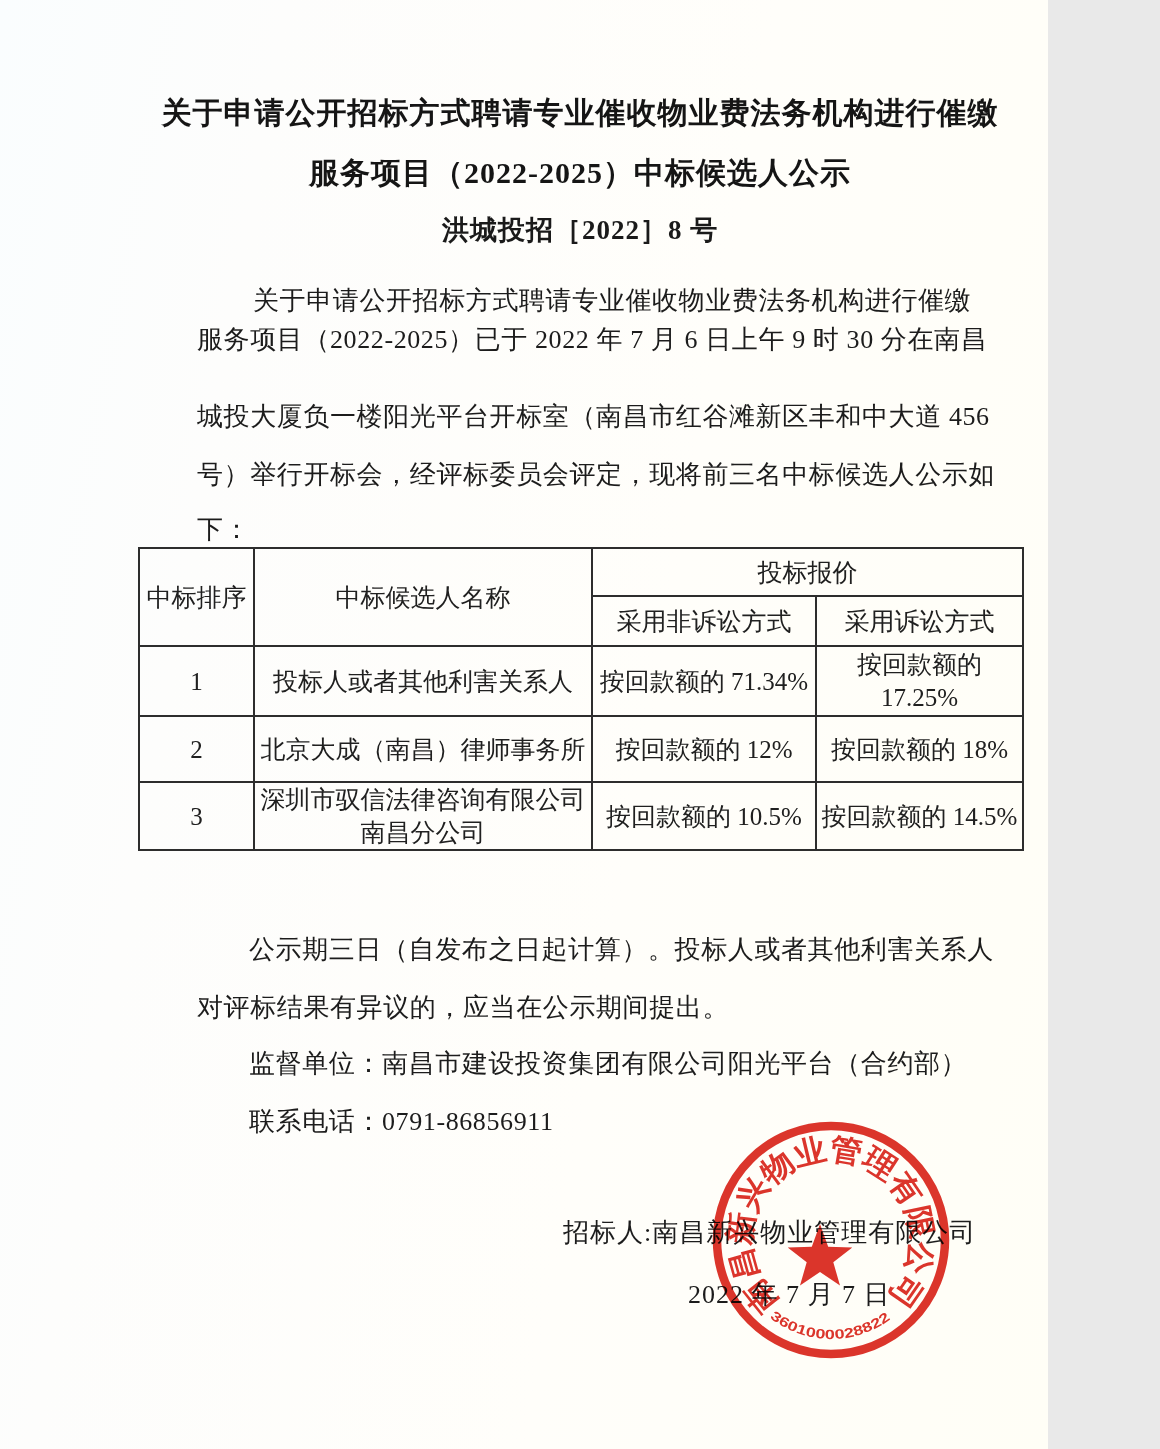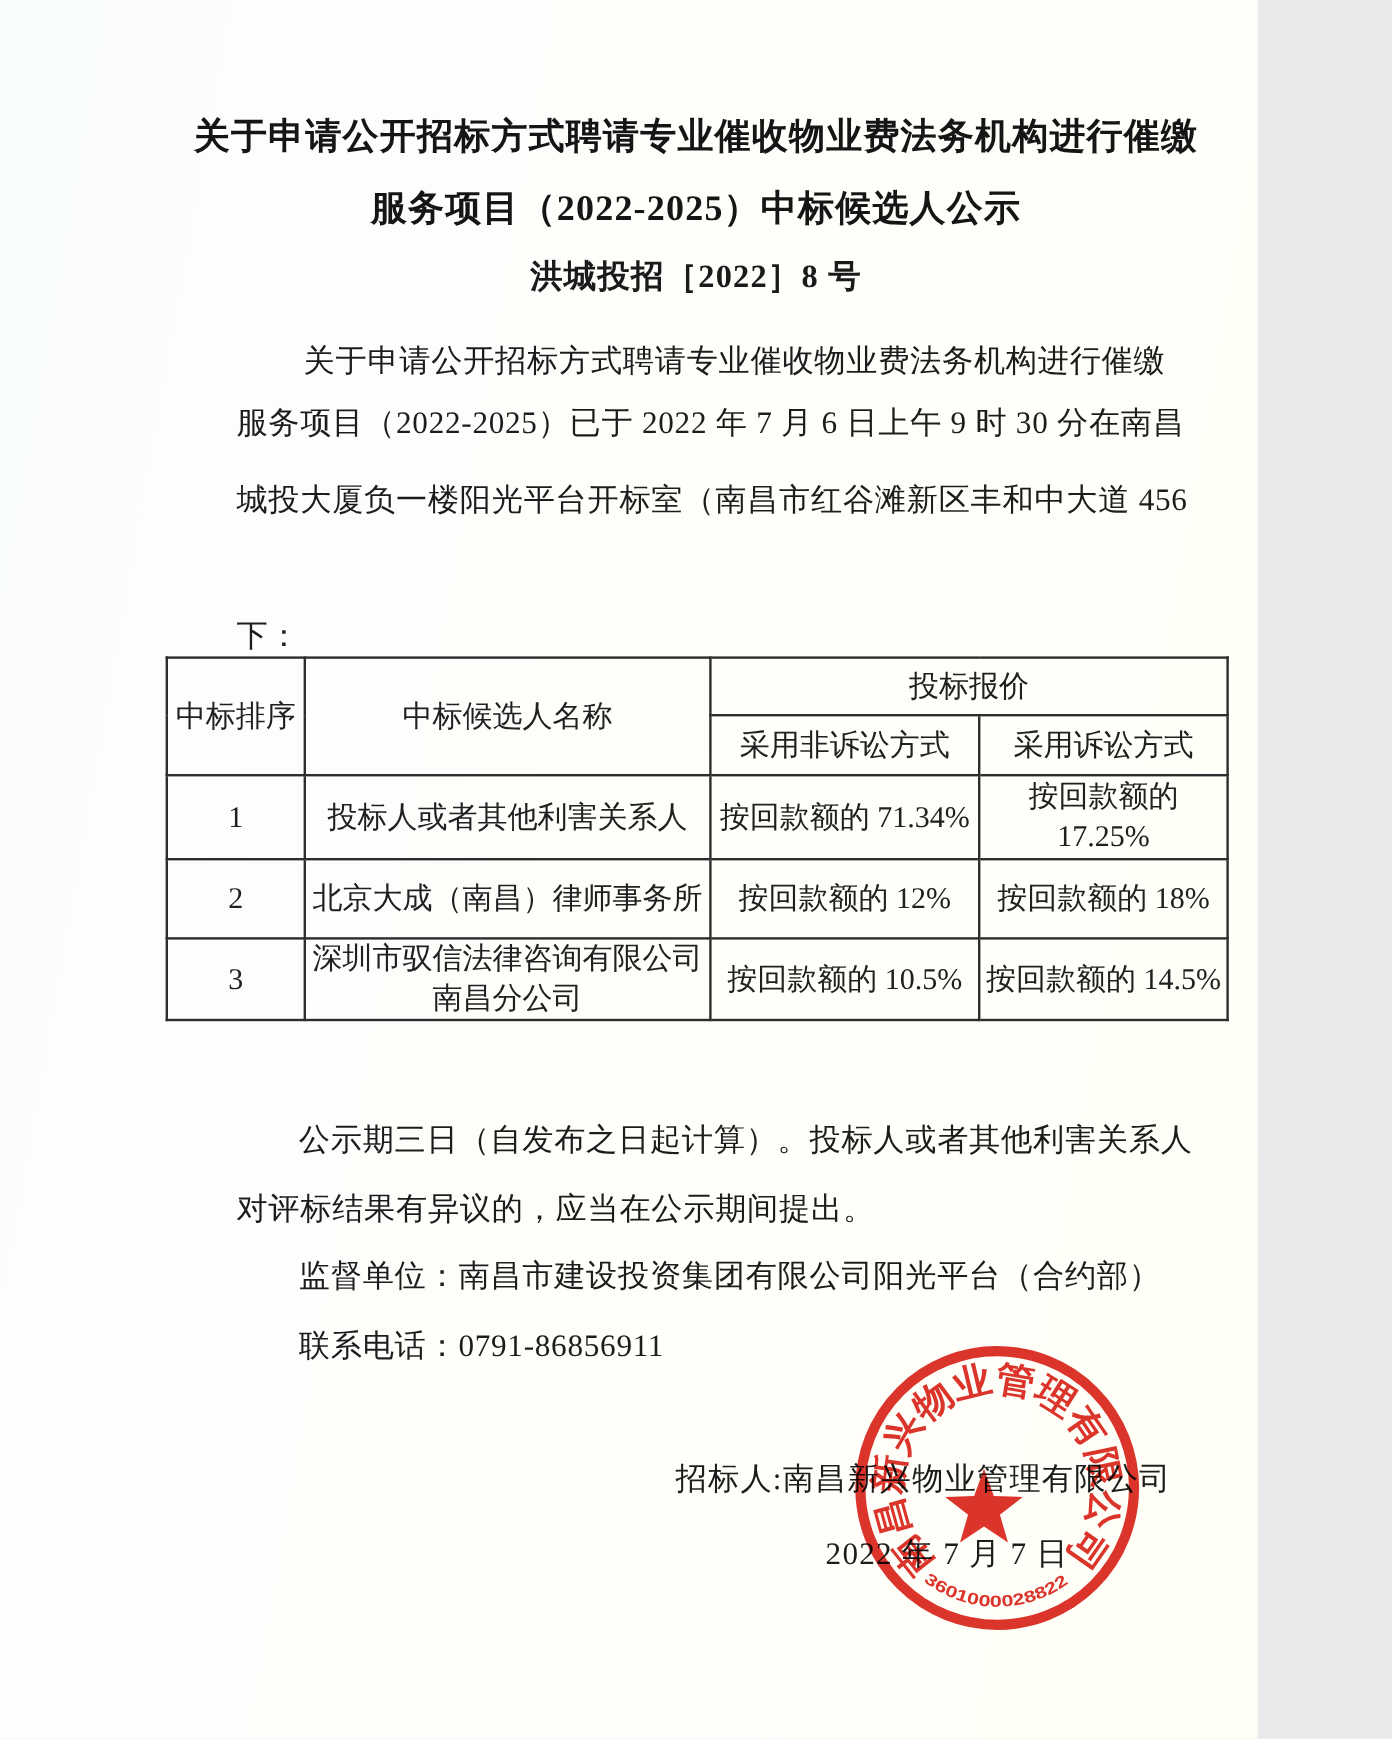--- a/index.html
+++ b/index.html
@@ -41,22 +41,23 @@
 </head>
 <body>
 
 <div class="page">
 
   <div class="abs title" style="top:93px;">关于申请公开招标方式聘请专业催收物业费法务机构进行催缴</div>
   <div class="abs title" style="top:153px;">服务项目（2022-2025）中标候选人公示</div>
   <div class="abs docnum" style="top:212px;">洪城投招［2022］8 号</div>
 
   <div class="abs body-line" style="top:283px;left:253px;">关于申请公开招标方式聘请专业催收物业费法务机构进行催缴</div>
-  <div class="abs body-line" style="top:335px;left:197px;">服务项目（2022-2025）已于 2022 年 7 月 6 日上午 9 时 30 分在南昌</div>
+  <div class="abs body-line" style="top:322px;left:197px;">服务项目（2022-2025）已于 2022 年 7 月 6 日上午 9 时 30 分在南昌</div>
   <div class="abs body-line" style="top:399px;left:197px;">城投大厦负一楼阳光平台开标室（南昌市红谷滩新区丰和中大道 456</div>
+  <div class="abs body-line" style="top:457px;left:197px;">号）举行开标会，经评标委员会评定，现将前三名中标候选人公示如</div>
   <div class="abs body-line" style="top:512px;left:197px;">下：</div>
 
   <table class="doc-table">
     <colgroup>
       <col style="width:115px;">
         <col style="width:338px;">
         <col style="width:224px;">
         <col style="width:207px;">
     </colgroup>
     <tbody>

